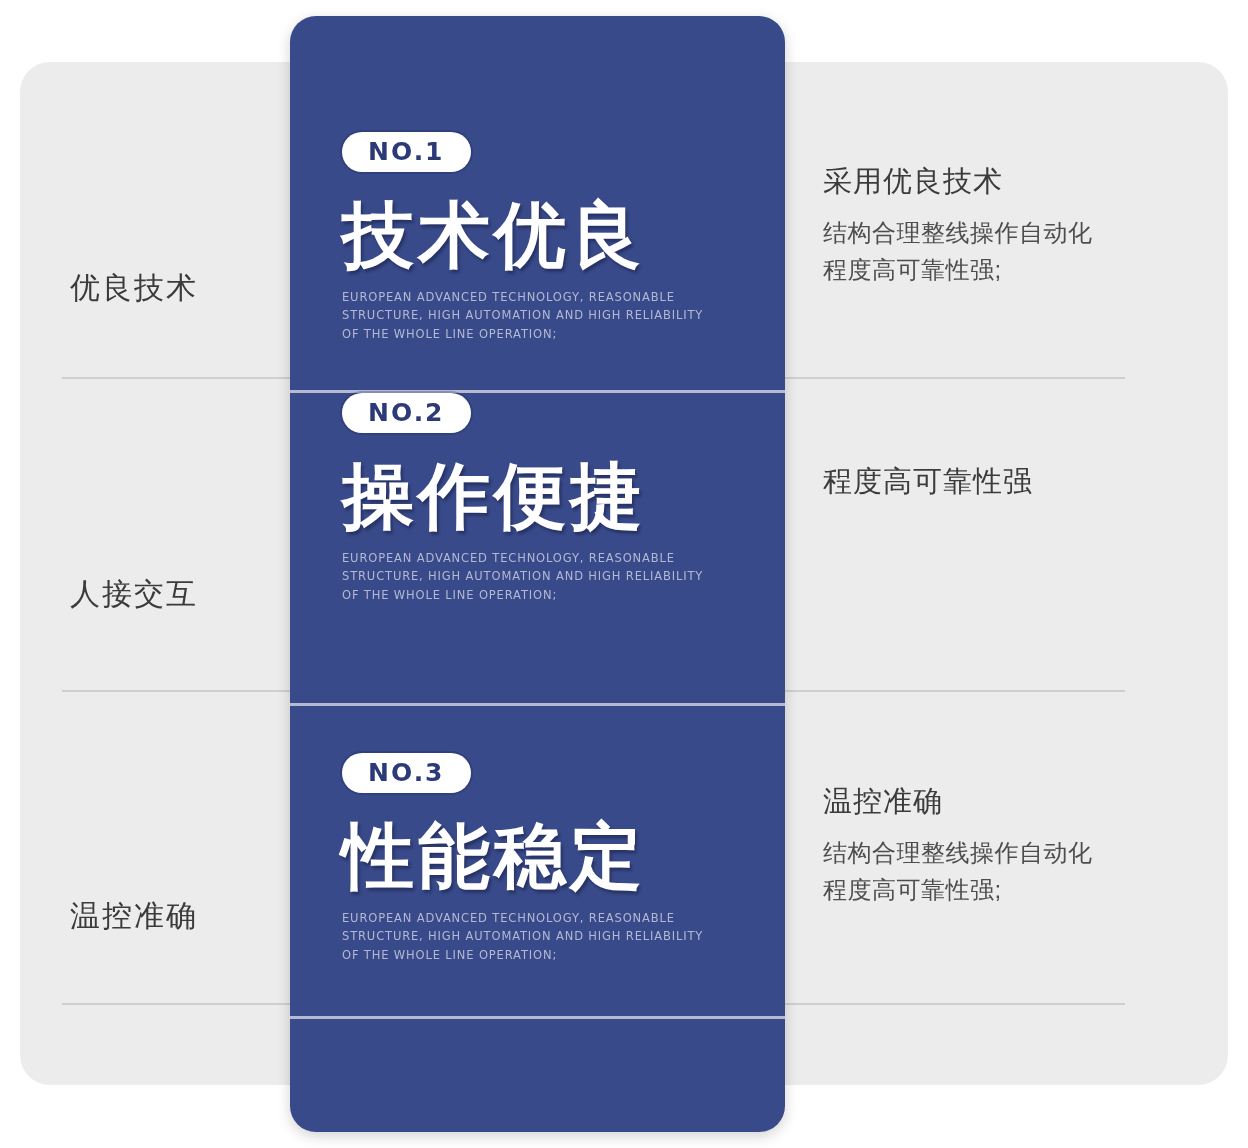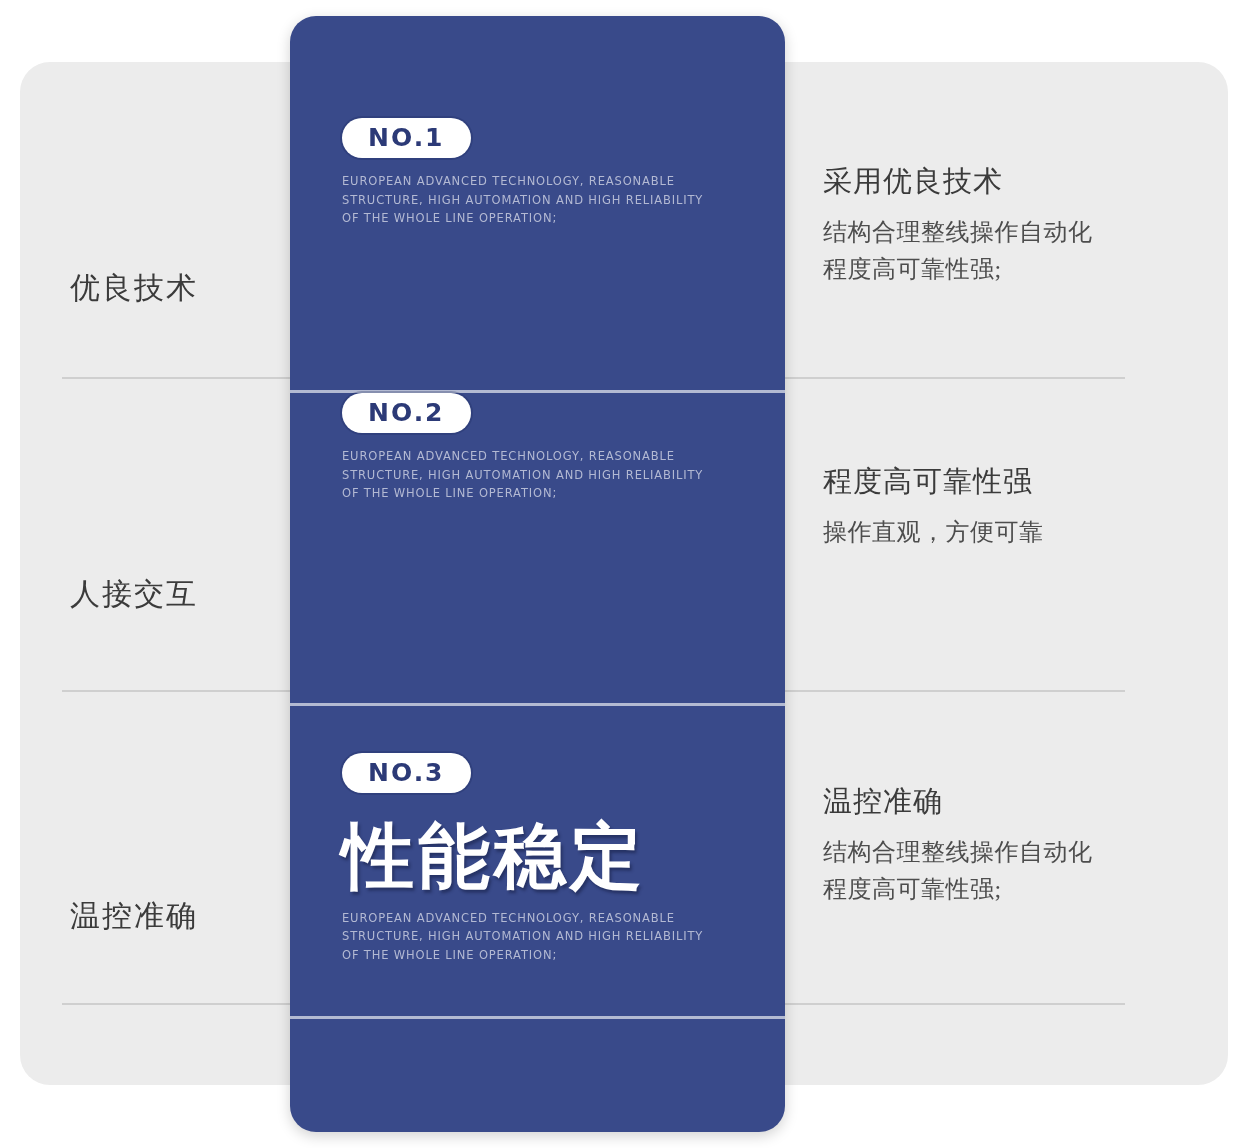--- a/index.html
+++ b/index.html
@@ -91,21 +91,21 @@
   .blue-sep.s3 { top: 1000px; }
 
   .card {
     position: absolute;
     left: 0;
     width: 100%;
     box-sizing: border-box;
     padding-left: 52px;
     padding-right: 28px;
   }
-  .card.c1 { top: 0px;   height: 287px; }
+  .card.c1 { top: 14px;   height: 287px; }
   .card.c2 { top: 377px; height: 310px; }
   .card.c3 { top: 690px; height: 310px; }
 
   .badge {
     display: inline-block;
     background: #ffffff;
     color: #2c3a77;
     border-radius: 999px;
     padding: 7px 26px 8px 26px;
     font-size: 25px;
@@ -160,21 +160,20 @@
     letter-spacing: 1px;
     margin-bottom: 12px;
     white-space: nowrap;
   }
   .right-line {
     font-size: 24px;
     color: #4d4d4d;
     letter-spacing: 0.5px;
     line-height: 1.55;
     white-space: nowrap;
-    font-family: Liberation Serif, serif;
   }
 </style>
 </head>
 <body>
 
 <div class="stage">
 
   <div class="grey-panel"></div>
 
   <div class="left-col">
@@ -186,33 +185,35 @@
   <div class="divider d1"></div>
   <div class="divider d2"></div>
   <div class="divider d3"></div>
 
   <div class="blue-panel">
 
     <div class="card c1">
       <div class="badge-wrap">
         <span class="badge">NO.1</span>
       </div>
+      <div class="card-title">技术优良</div>
       <div class="card-sub">
         <div>EUROPEAN ADVANCED TECHNOLOGY, REASONABLE</div>
         <div>STRUCTURE, HIGH AUTOMATION AND HIGH RELIABILITY</div>
         <div>OF THE WHOLE LINE OPERATION;</div>
       </div>
     </div>
 
     <div class="blue-sep s1"></div>
 
     <div class="card c2">
       <div class="badge-wrap">
         <span class="badge">NO.2</span>
       </div>
+      <div class="card-title">操作便捷</div>
       <div class="card-sub">
         <div>EUROPEAN ADVANCED TECHNOLOGY, REASONABLE</div>
         <div>STRUCTURE, HIGH AUTOMATION AND HIGH RELIABILITY</div>
         <div>OF THE WHOLE LINE OPERATION;</div>
       </div>
     </div>
 
     <div class="blue-sep s2"></div>
 
     <div class="card c3">
@@ -234,21 +235,20 @@
   <div class="right-col">
 
     <div class="right-block r1">
       <div class="right-head">采用优良技术</div>
       <div class="right-line">结构合理整线操作自动化</div>
       <div class="right-line">程度高可靠性强;</div>
     </div>
 
     <div class="right-block r2">
       <div class="right-head">程度高可靠性强</div>
-      <div class="right-line">操作直观，方便可靠</div>
     </div>
 
     <div class="right-block r3">
       <div class="right-head">温控准确</div>
       <div class="right-line">结构合理整线操作自动化</div>
       <div class="right-line">程度高可靠性强;</div>
     </div>
 
   </div>
 

